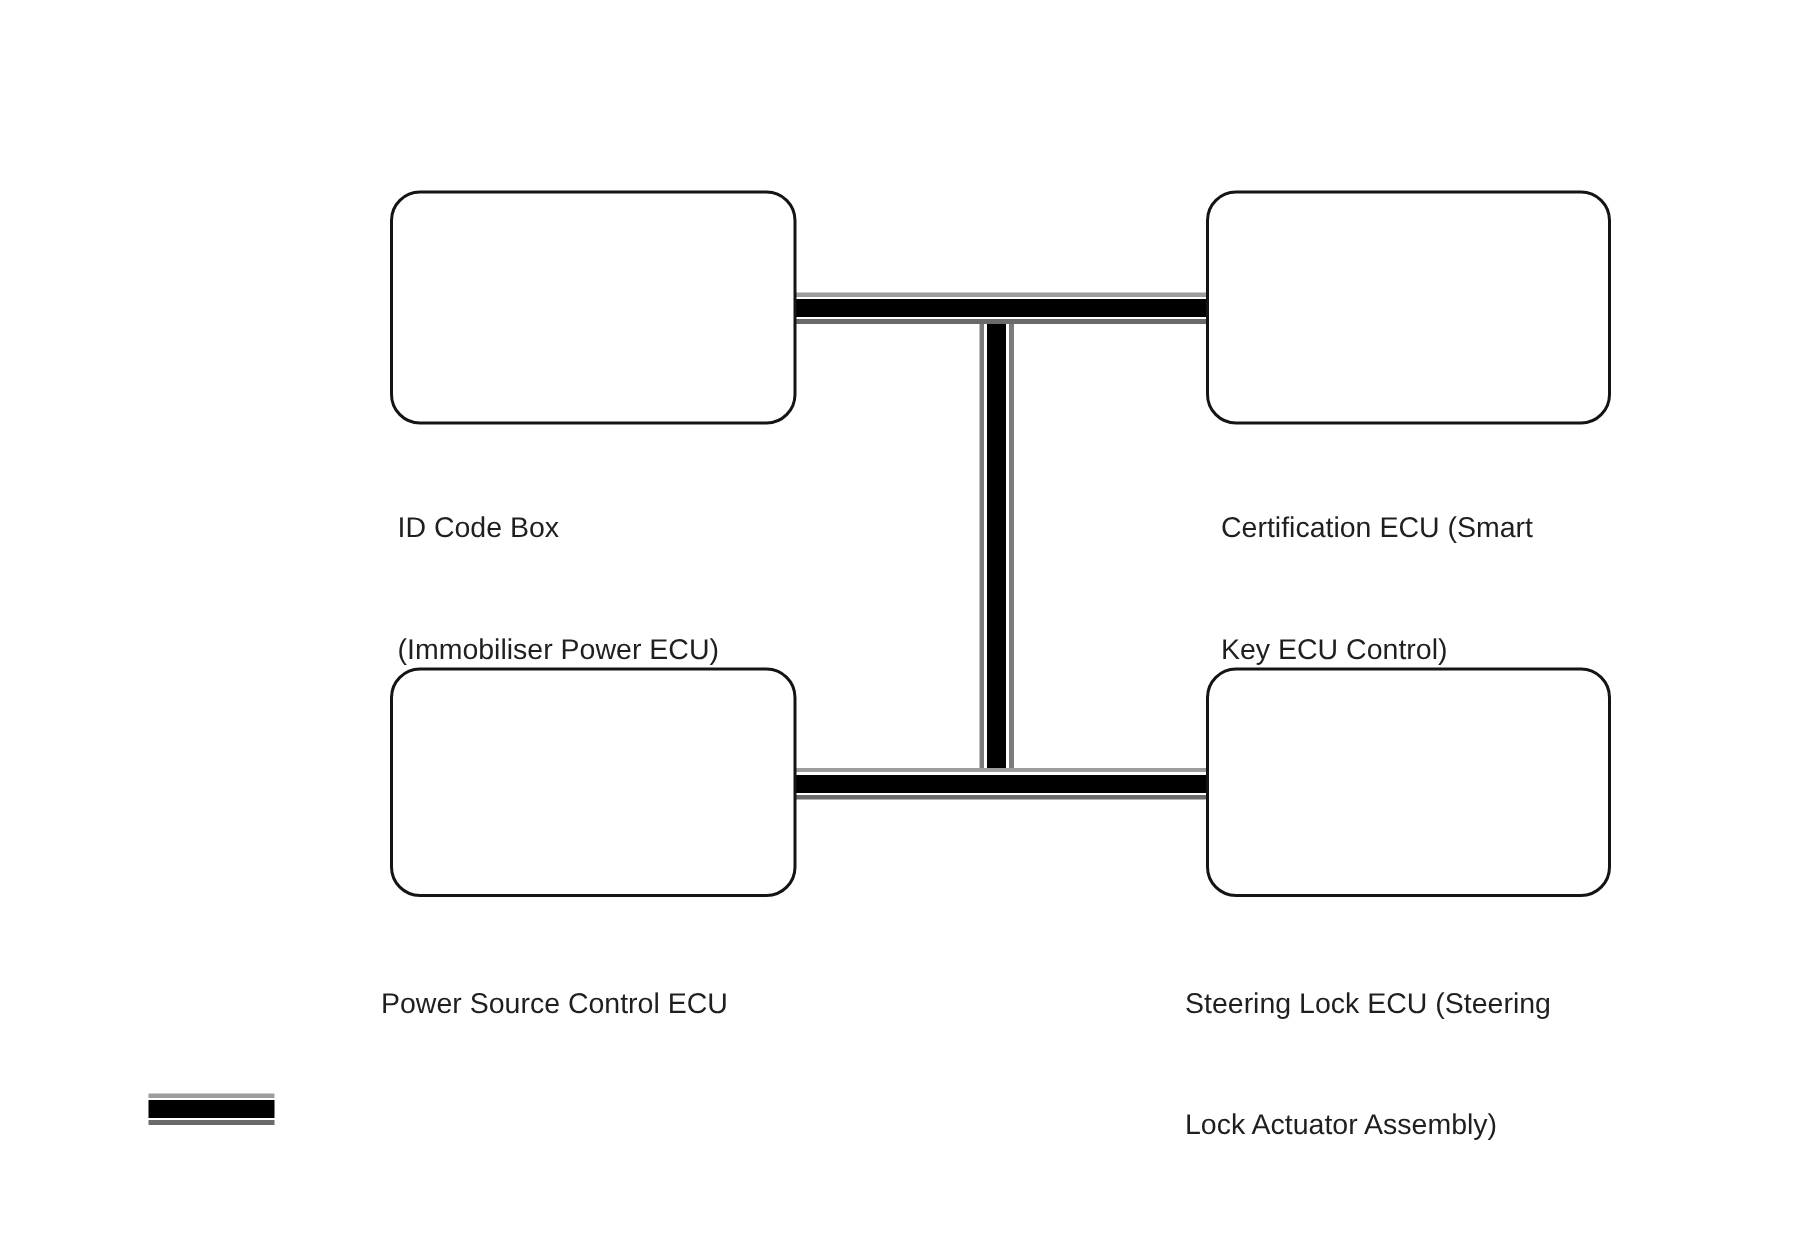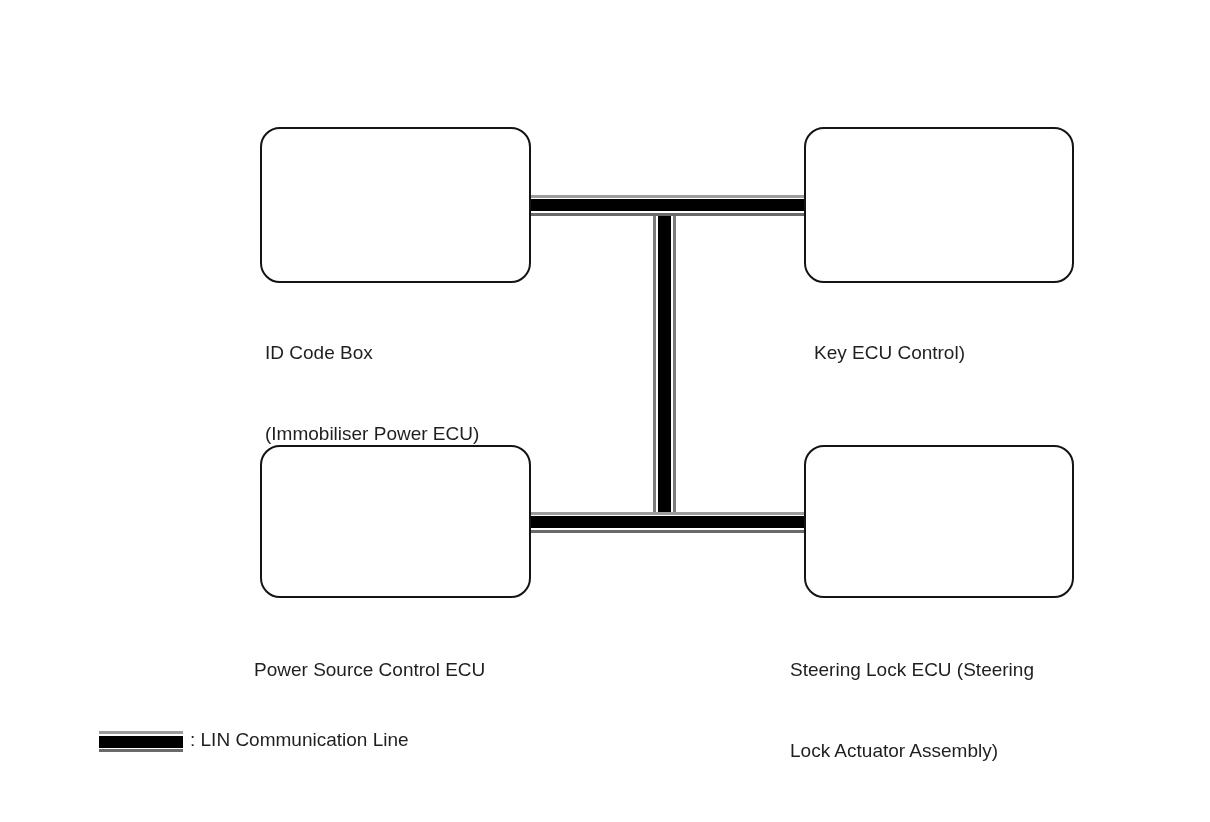--- a/index.html
+++ b/index.html
@@ -108,29 +108,29 @@
   <div id="box-id-code" class="node-box"></div>
   <div id="box-certification" class="node-box"></div>
   <div id="box-power-source" class="node-box"></div>
   <div id="box-steering-lock" class="node-box"></div>
 
   <div id="label-id-code" class="node-label">
     <span>ID Code Box</span>
     <span>(Immobiliser Power ECU)</span>
   </div>
   <div id="label-certification" class="node-label">
+    <span>Certification ECU (Smart</span>
     <span>Key ECU Control)</span>
   </div>
   <div id="label-steering-lock" class="node-label">
     <span>Steering Lock ECU (Steering</span>
     <span>Lock Actuator Assembly)</span>
   </div>
   <div id="label-power-source" class="node-label">
     <span>Power Source Control ECU</span>
     
   </div>
 
   <div id="legend">
     <div id="legend-swatch" class="lin-h"></div>
-    <div id="legend-label">: LIN Communication Line</div>
   </div>
 
 </div>
 
 </body></html>

